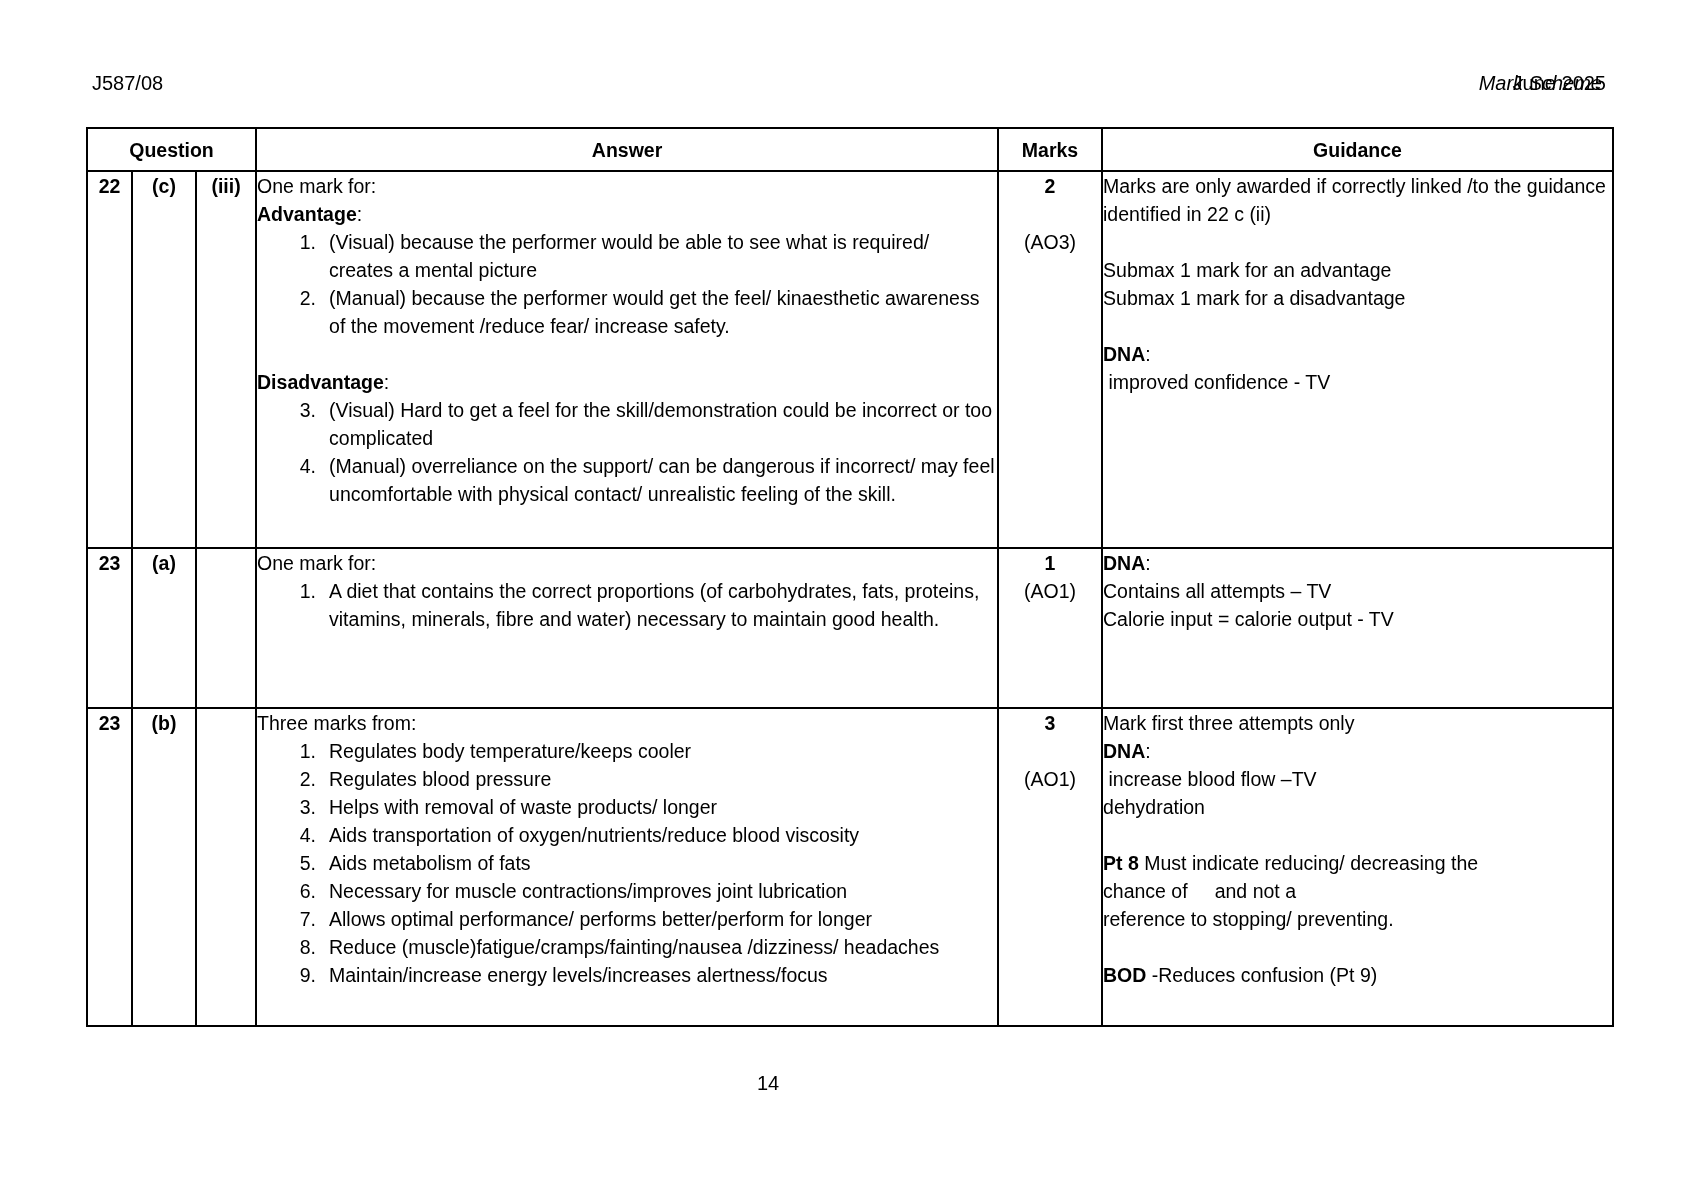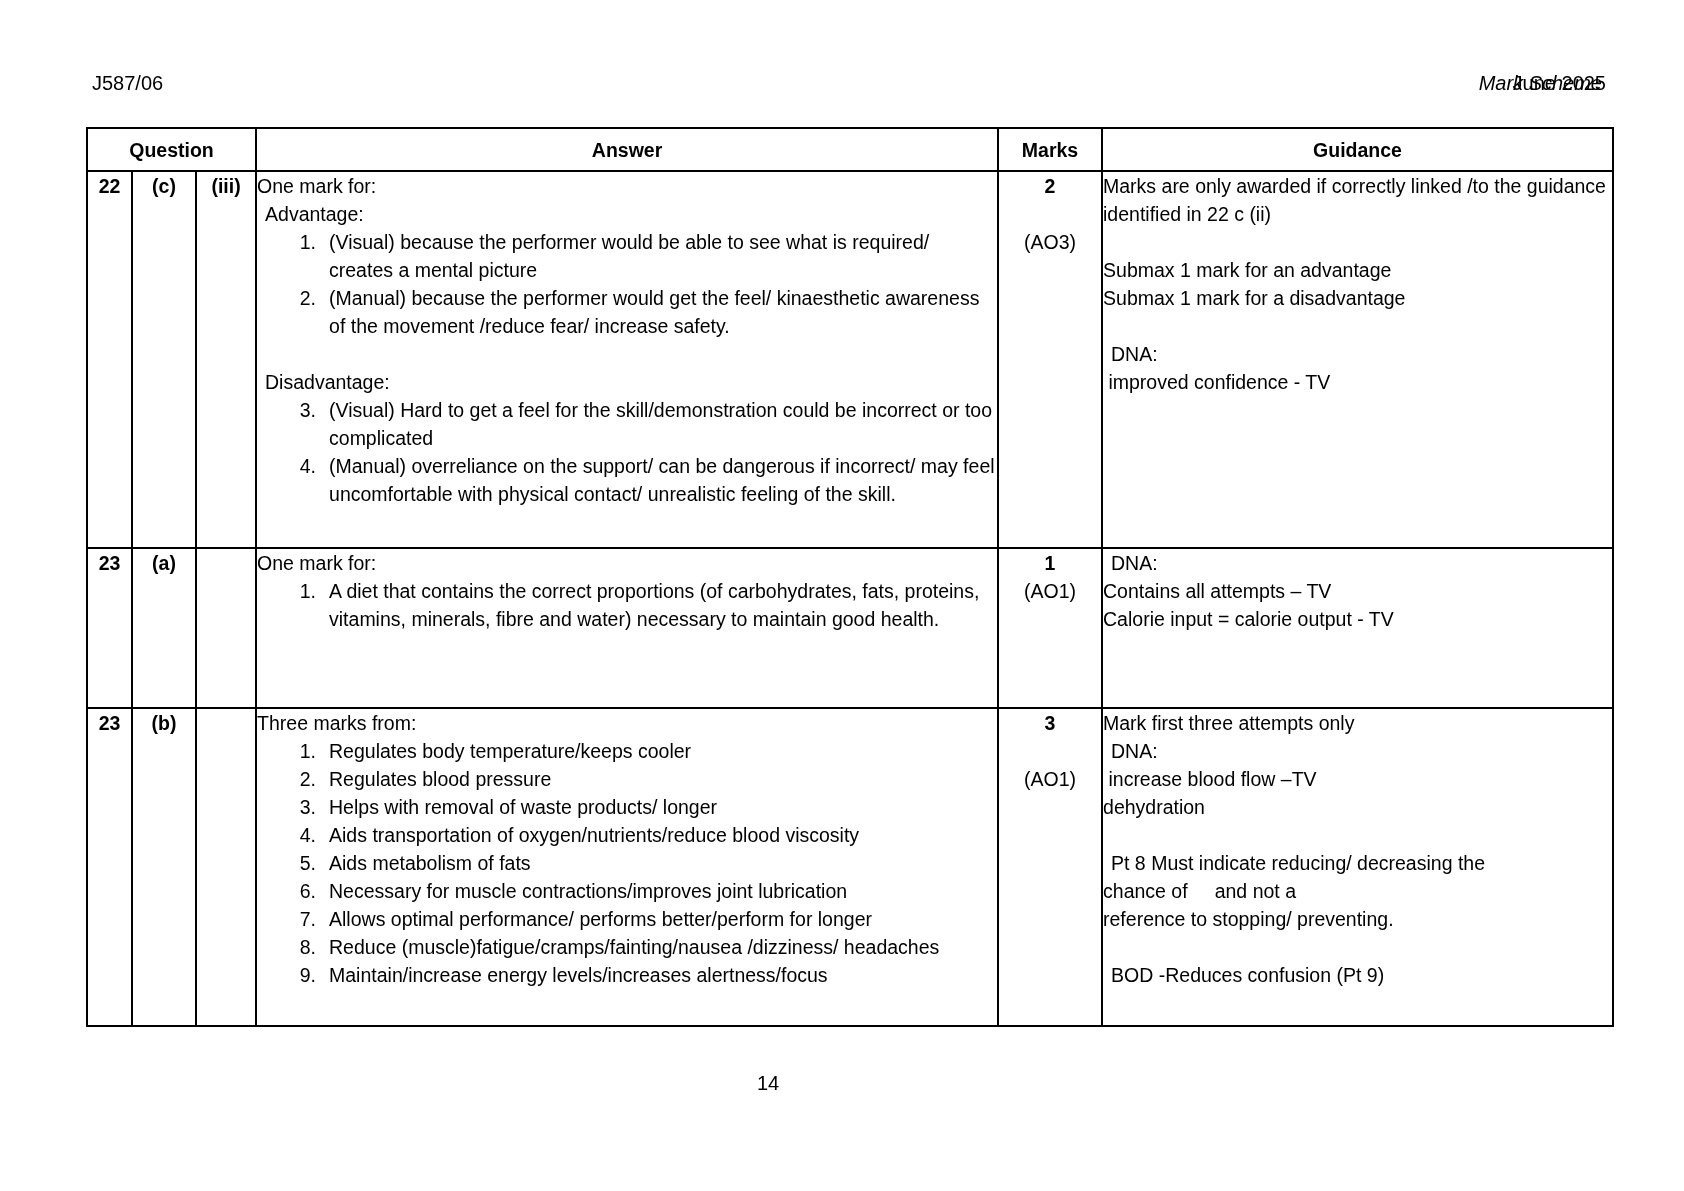--- a/index.html
+++ b/index.html
@@ -63,21 +63,21 @@
     td.marks {
       text-align: center;
       padding-top: 4px;
     }
     td.guidance {
       padding: 4px 8px 0 46px;
       margin-left: 28px;
     }
     .marks-num { font-weight: bold; }
     .line { display: block; min-height: 28px; }
-    .bold { font-weight: normal; padding-left: 8px; }
+    .bold { font-weight: bold; }
     ol.answer-list {
       list-style: none;
       margin: 0;
       padding: 0;
     }
     ol.answer-list li {
       position: relative;
       padding-left: 72px;
     }
     ol.answer-list li .num {
@@ -99,21 +99,21 @@
       left: 0;
       width: 1536px;
       text-align: center;
       font-size: 20px;
     }
   </style>
 </head>
 <body>
 
 <div class="page-header">
-  <span class="left">J587/06</span>
+  <span class="left">J587/08</span>
   <span class="center">Mark Scheme</span>
   <span class="right">June 2025</span>
 </div>
 
 <table class="mark-table">
   <colgroup>
     <col style="width:45px">
     <col style="width:64px">
     <col style="width:60px">
     <col style="width:742px">

